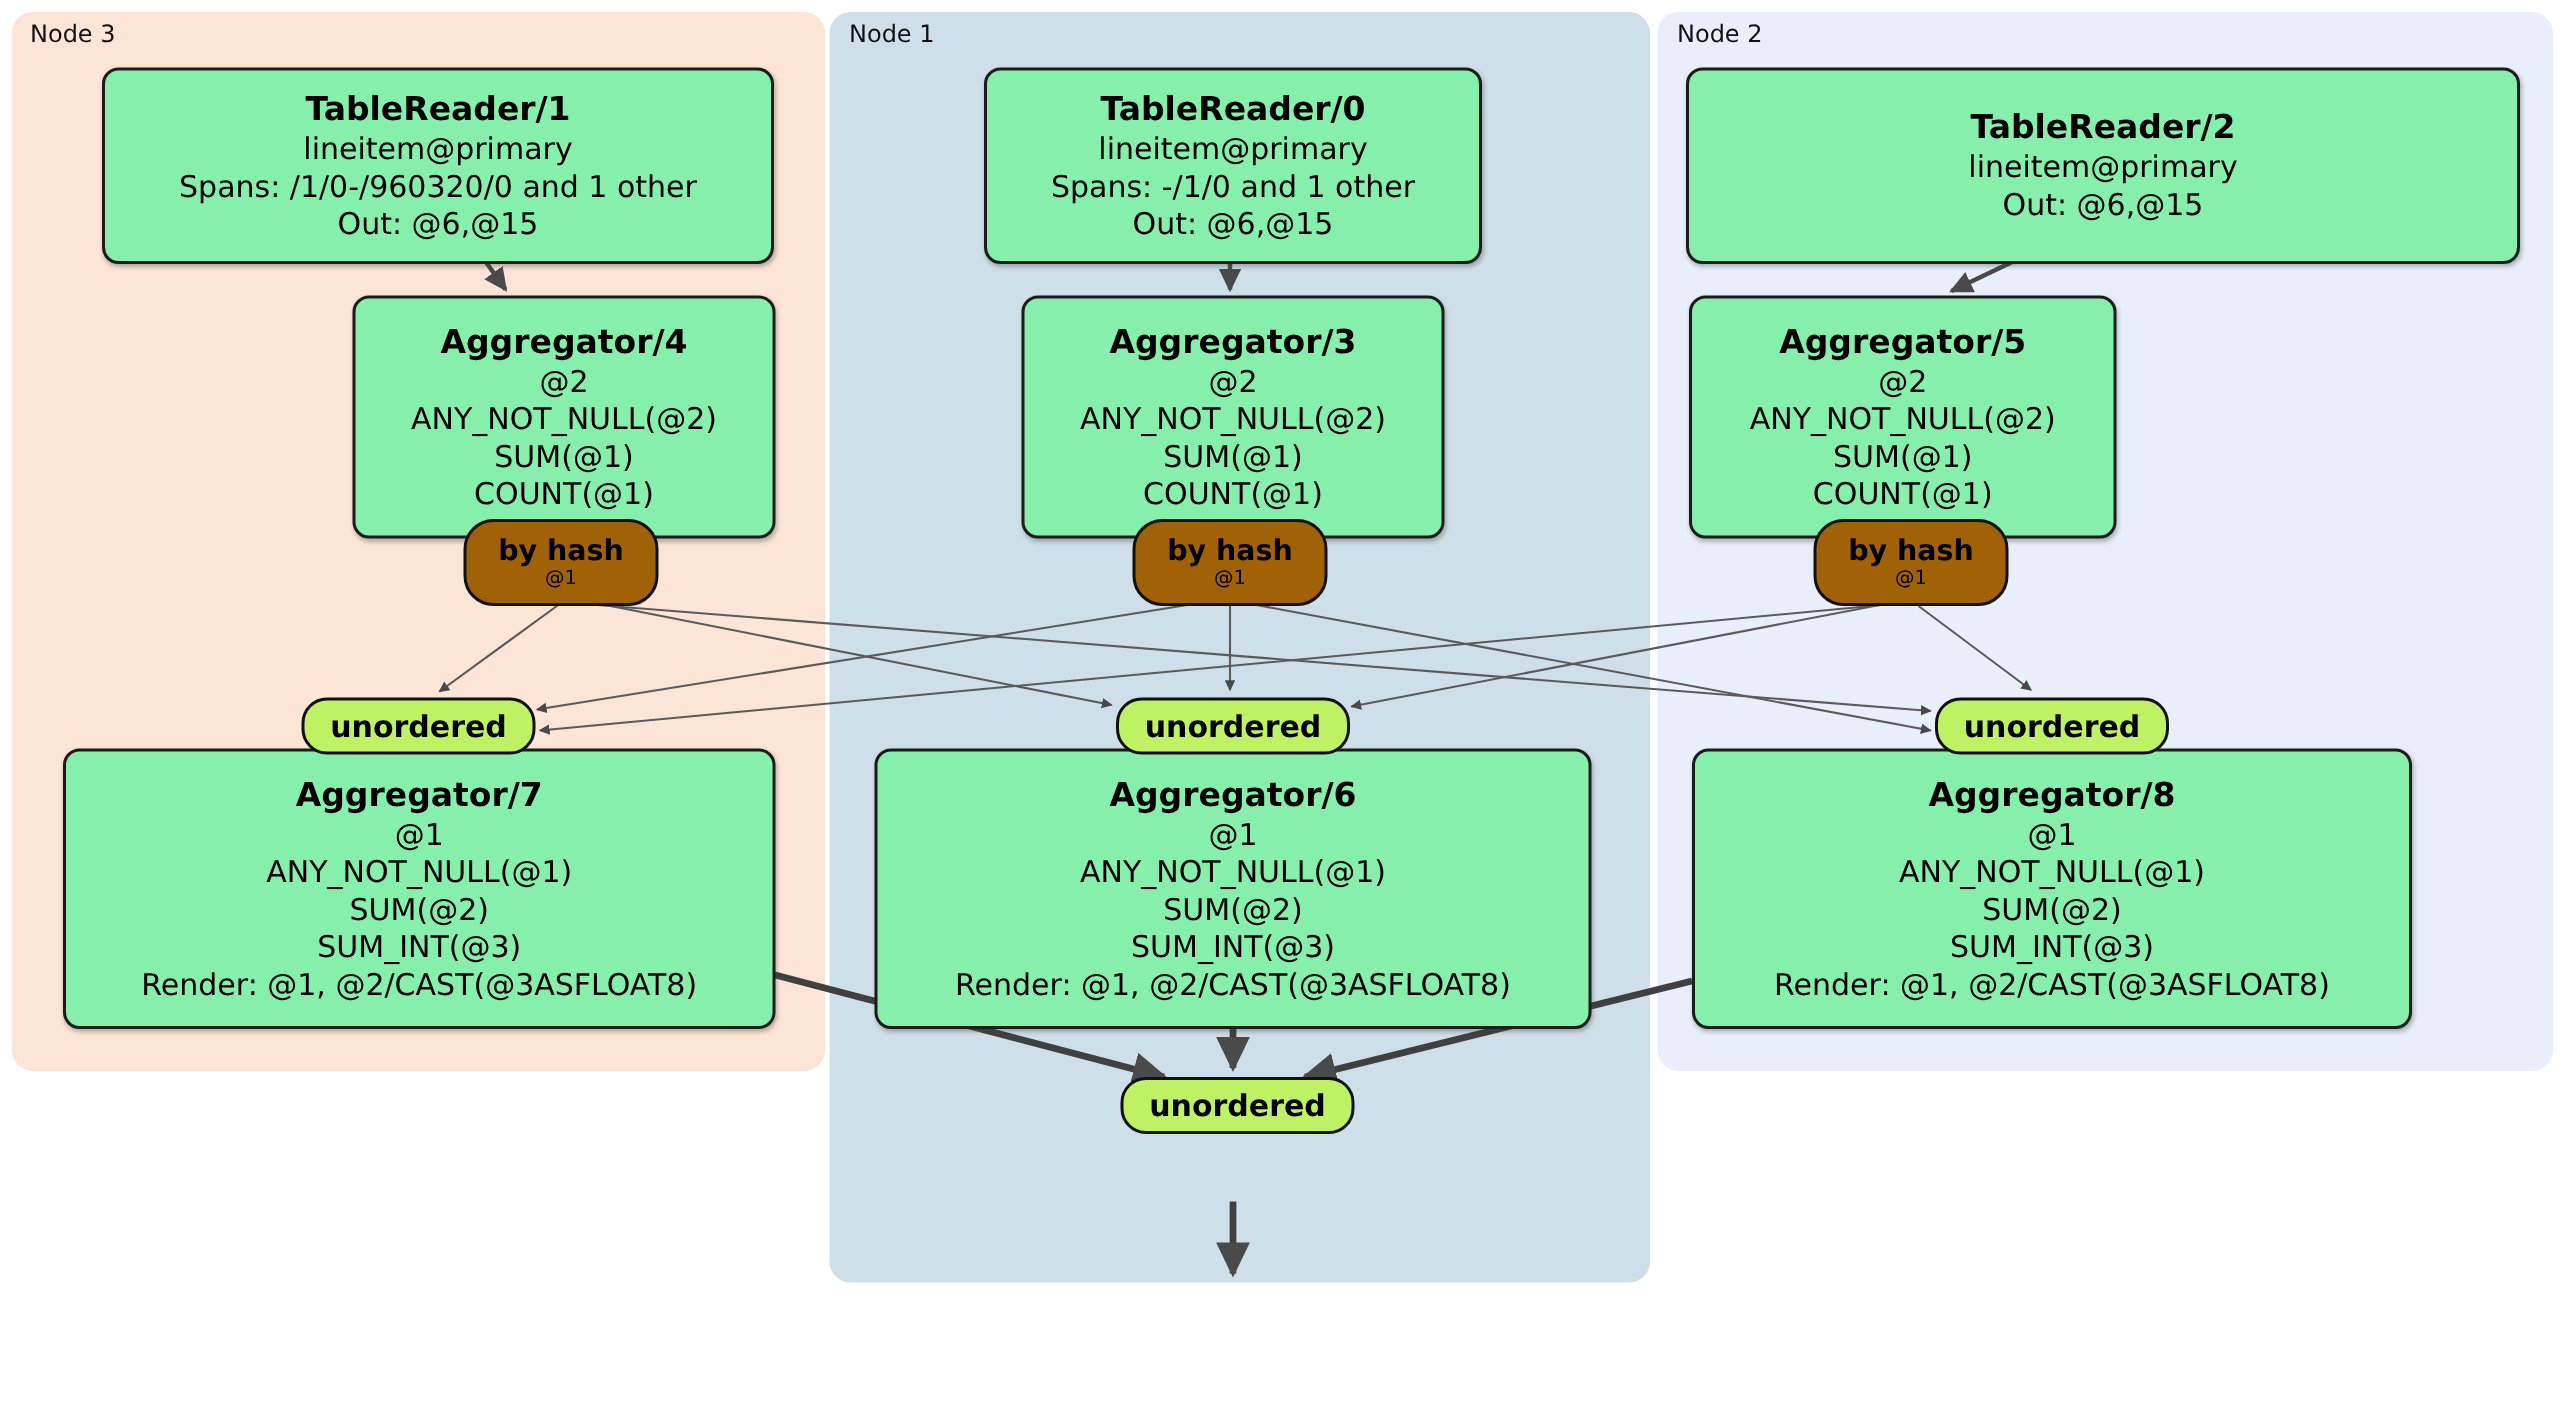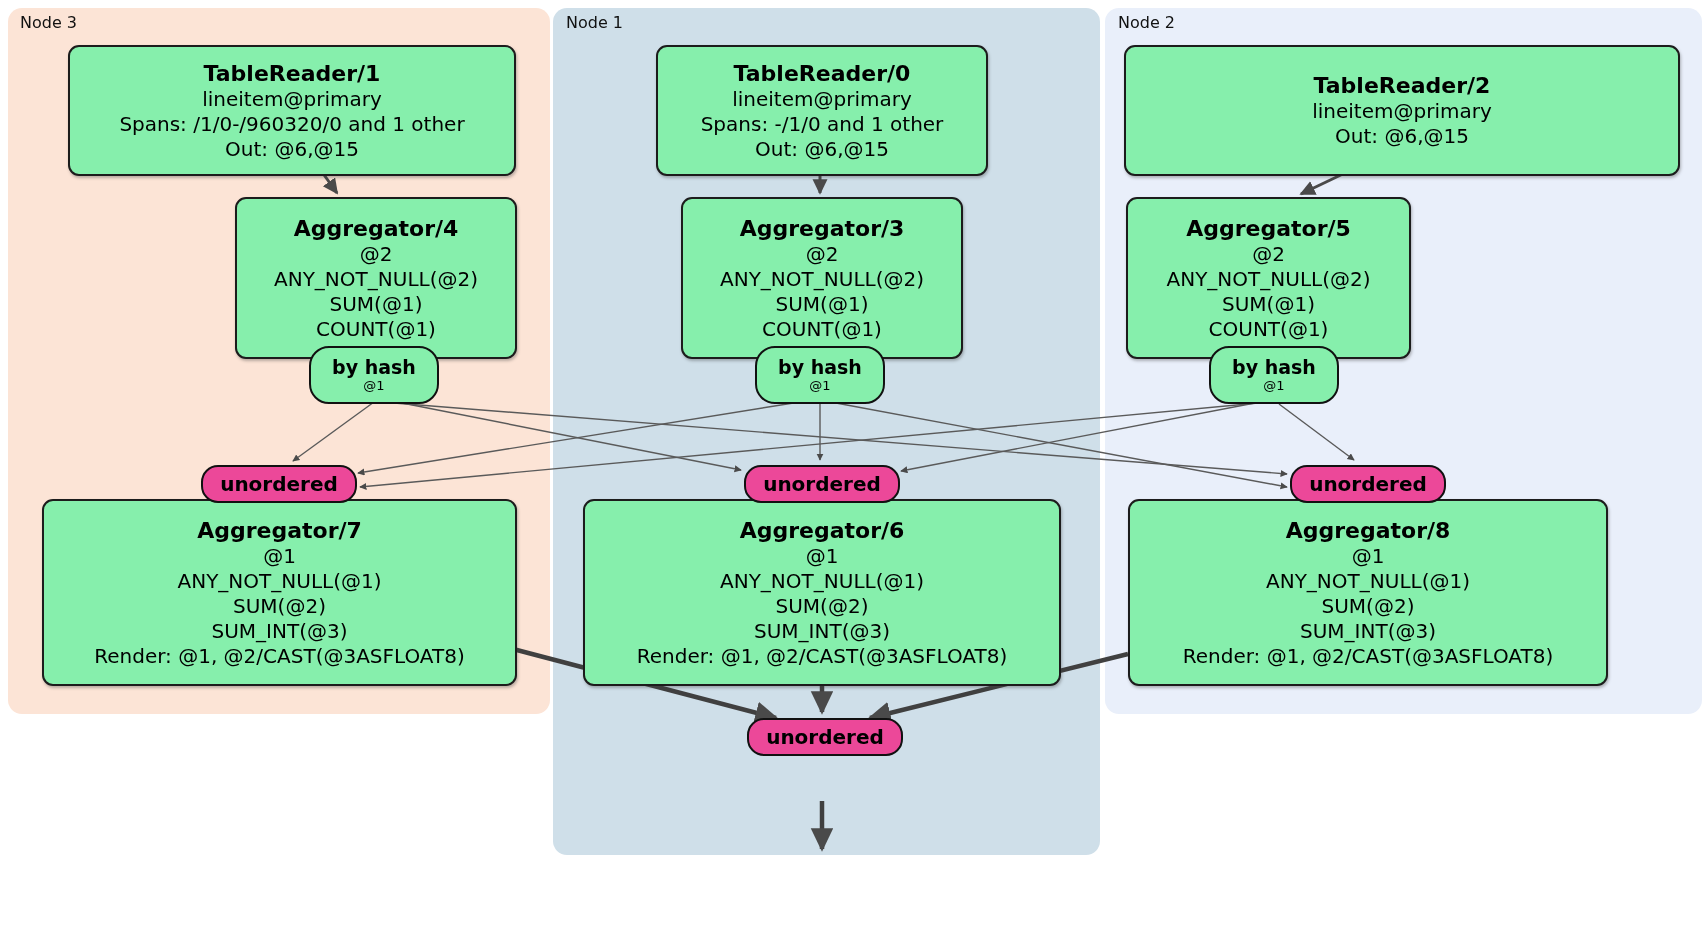--- a/index.html
+++ b/index.html
@@ -9,24 +9,24 @@
   .region{position:absolute;border-radius:14px;}
   .region-label{position:absolute;font-size:16px;color:#111;}
   .edges{position:absolute;left:0;top:0;width:1708px;height:940px;z-index:2;}
   .pbox{position:absolute;background:#86efac;border:2px solid #1c1c1c;border-radius:11px;
         z-index:3;display:flex;flex-direction:column;align-items:center;justify-content:center;
         text-align:center;box-shadow:1px 2px 3px rgba(60,60,60,.35);}
   .pbox .title{font-weight:bold;font-size:22px;line-height:27px;white-space:nowrap;}
   .pbox .line{font-size:20px;line-height:25px;white-space:nowrap;}
   .pill{position:absolute;z-index:4;border:2px solid #111;display:flex;flex-direction:column;
         align-items:center;justify-content:center;text-align:center;}
-  .byhash{background:#86efac;border-radius:20px;}
+  .byhash{background:#a16207;border-radius:20px;}
   .byhash .rlabel{font-weight:bold;font-size:19px;line-height:21px;}
   .byhash .rsub{font-size:13px;line-height:15px;}
-  .unordered{background:#ec4899;border-radius:17px;text-align:right;}
+  .unordered{background:#bef264;border-radius:17px;text-align:right;}
   .unordered .slabel{font-weight:bold;font-size:20px;line-height:22px;}
 </style>
 </head>
 <body>
 
 <div class="stage">
 
   <div class="region" style="left:8px;top:8px;width:542px;height:706px;background:#fce4d6;"></div>
   <div class="region" style="left:553px;top:8px;width:547px;height:847px;background:#cfdfe9;"></div>
   <div class="region" style="left:1105px;top:8px;width:597px;height:706px;background:#e9effa;"></div>

